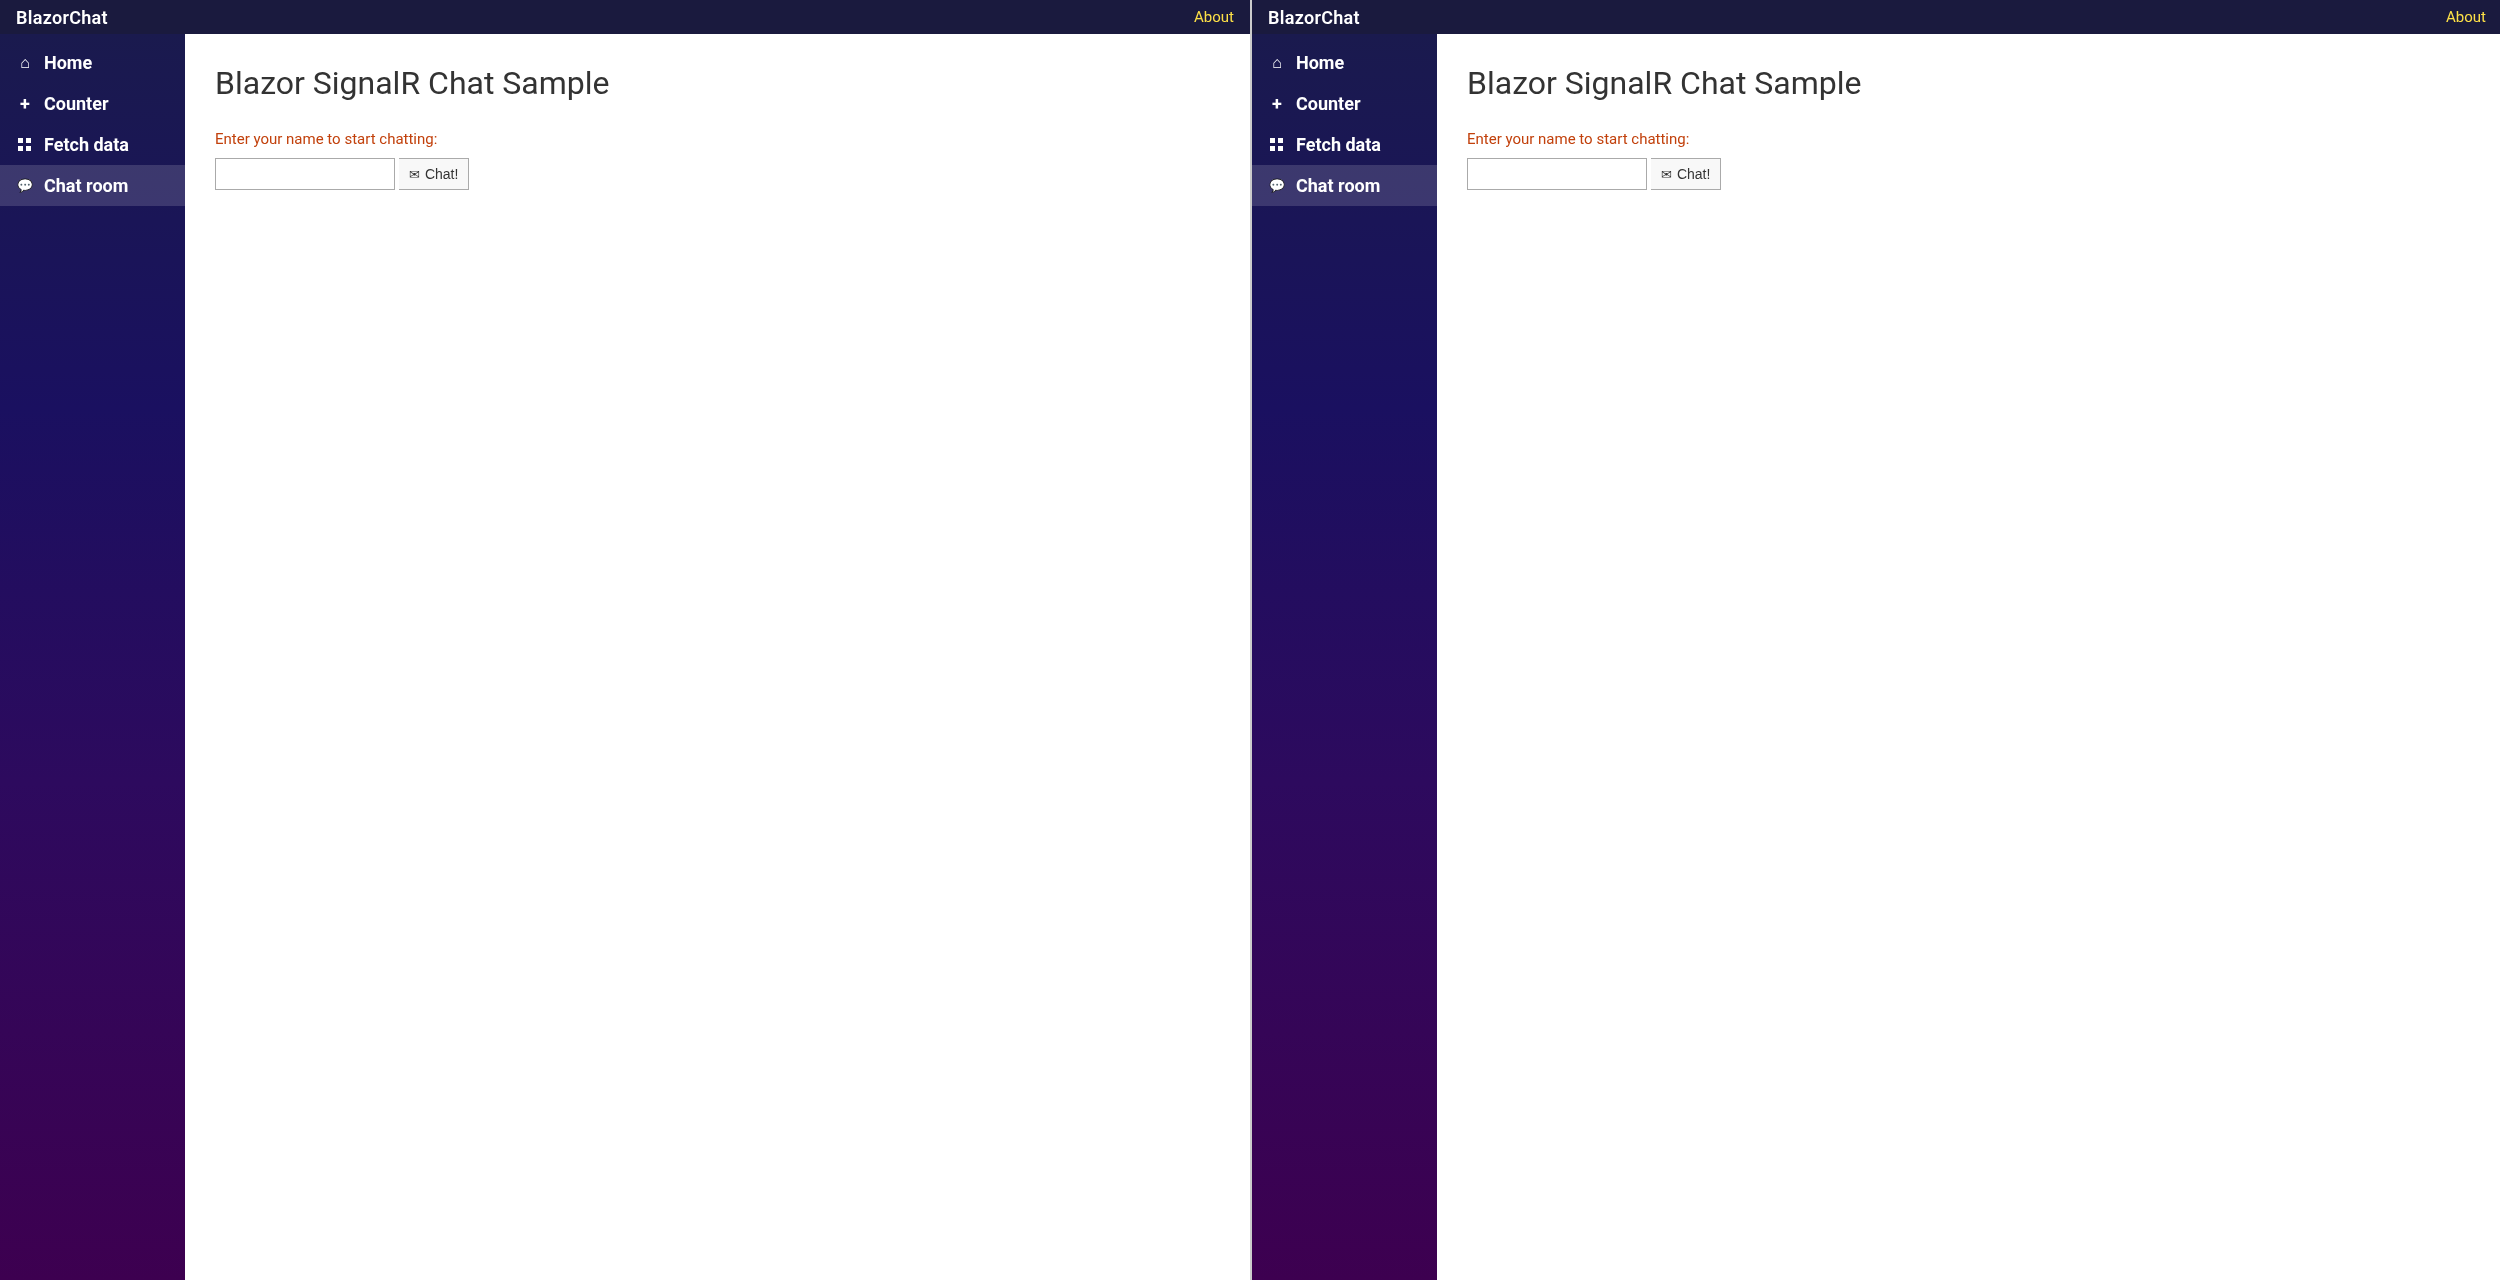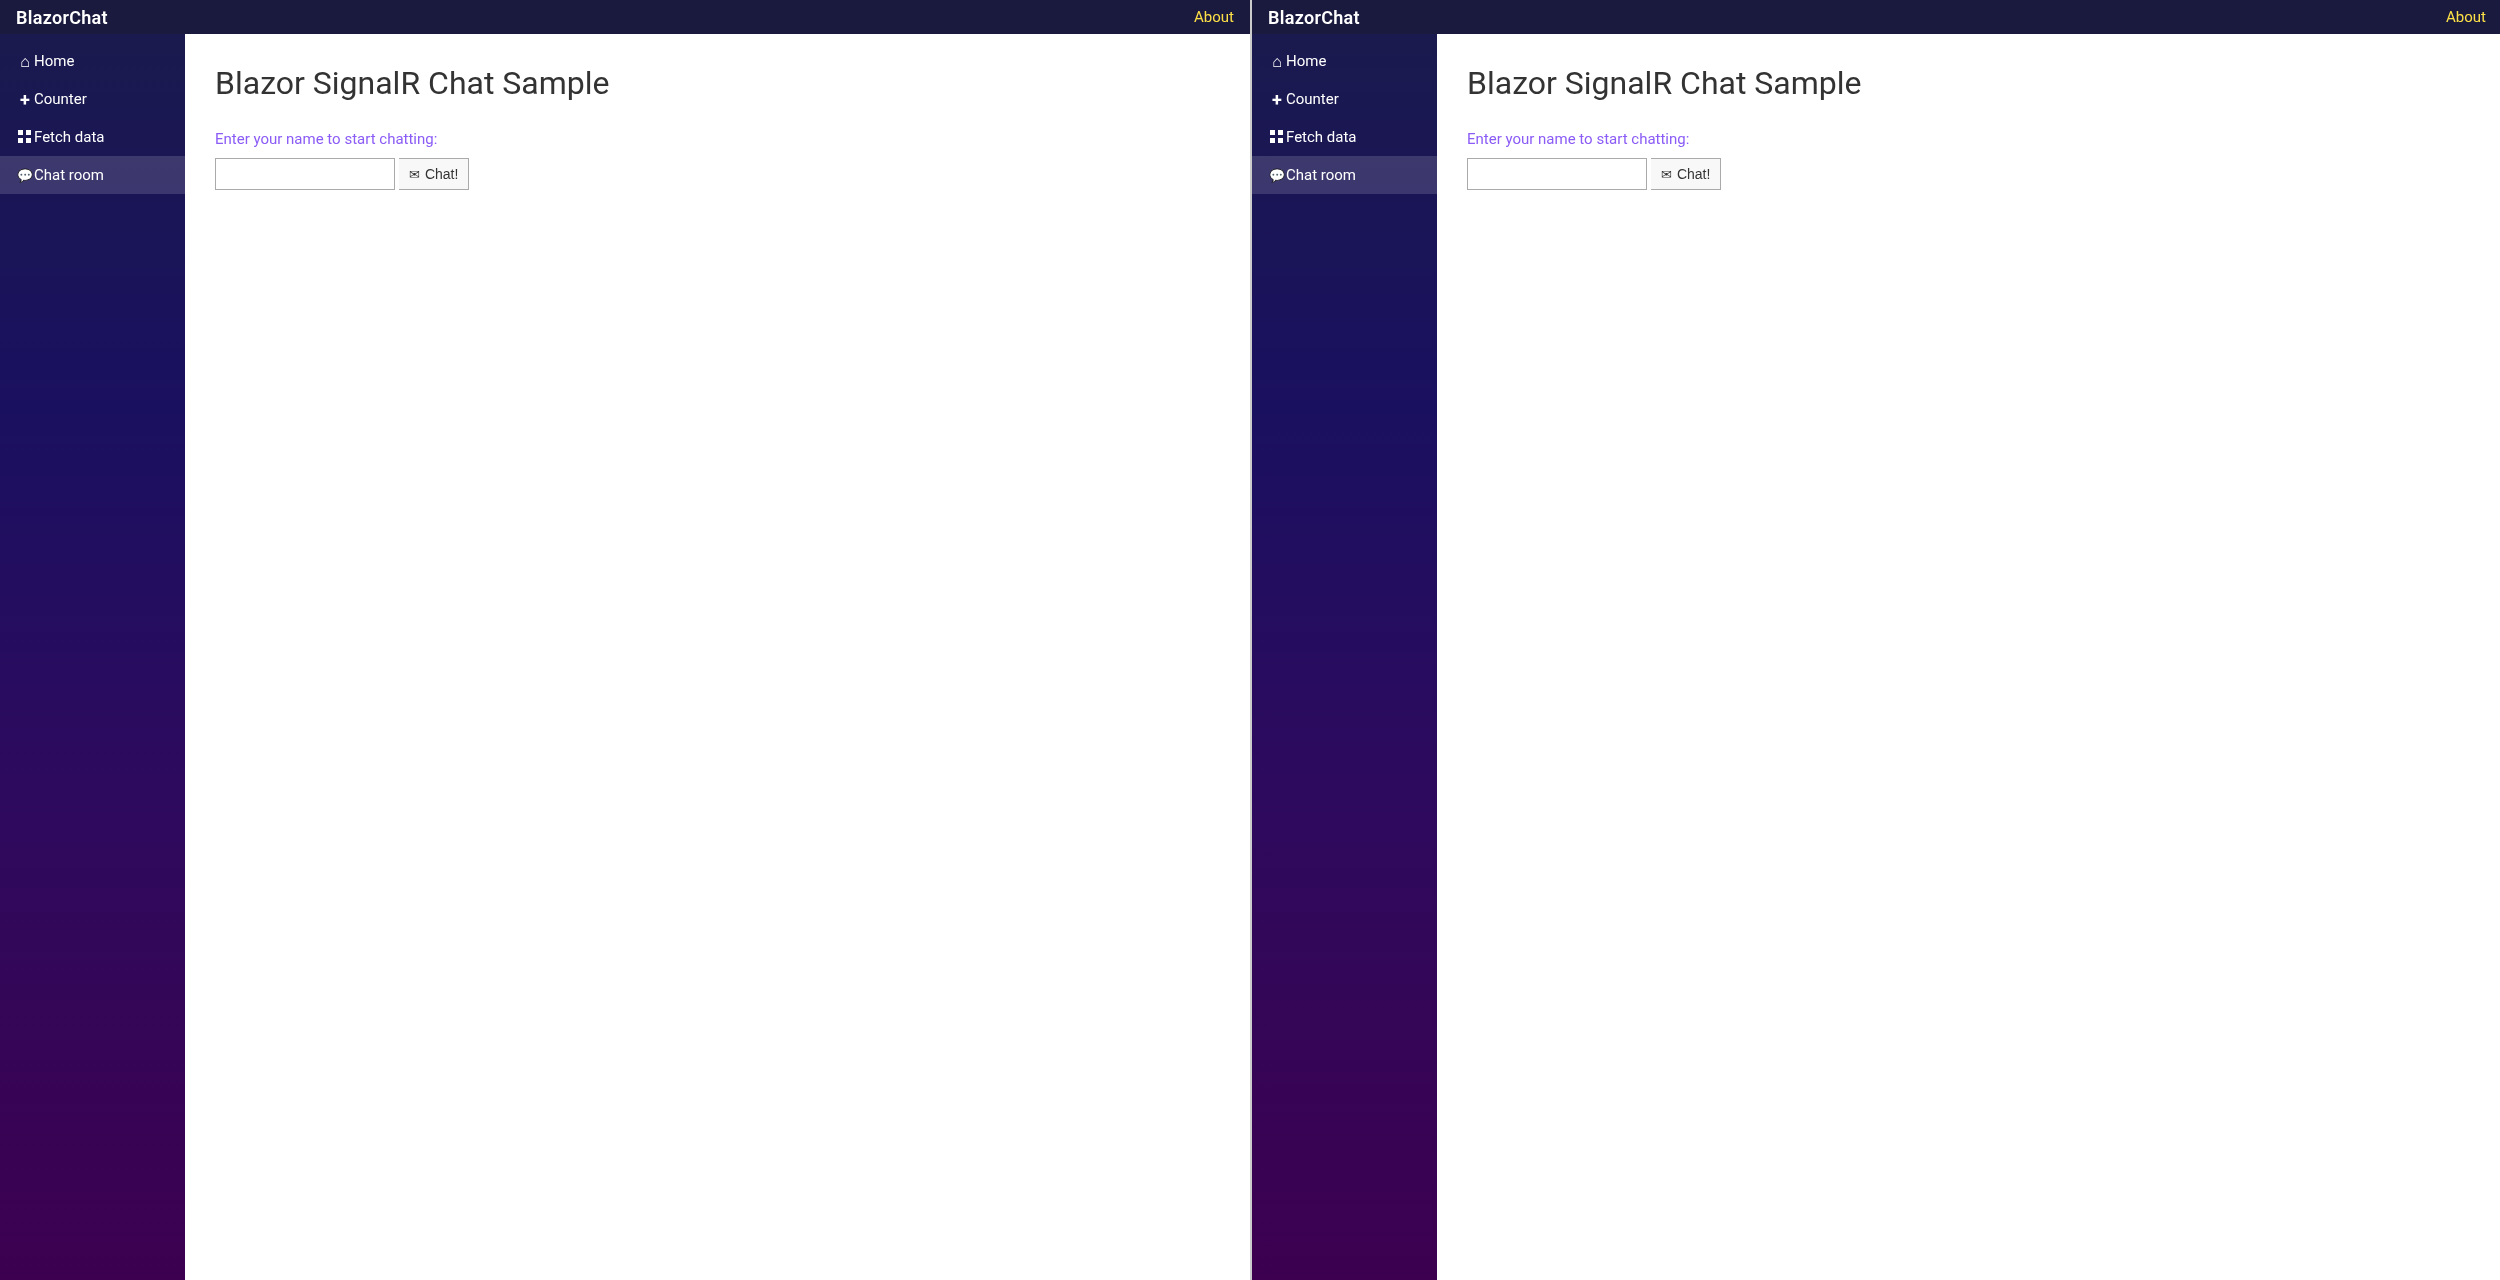--- a/index.html
+++ b/index.html
@@ -59,23 +59,25 @@
       display: flex;
       flex-direction: column;
       padding-top: 8px;
     }
 
     .nav-item {
       display: flex;
       align-items: center;
       padding: 10px 16px;
       color: white;
-      font-size: 15px;
+      font-size: 18px;
       cursor: pointer;
+      gap: 10px;
       text-decoration: none;
+      font-weight: bold;
     }
     .nav-item.active {
       background: rgba(255,255,255,0.15);
     }
 
     .nav-icon {
       width: 18px;
       height: 18px;
       display: inline-flex;
       align-items: center;
@@ -124,21 +126,21 @@
 
     .page-title {
       font-size: 32px;
       font-weight: 400;
       color: #333;
       margin-bottom: 28px;
     }
 
     .prompt-text {
       font-size: 15px;
-      color: #8b5cf6;
+      color: #c2410c;
       margin-bottom: 10px;
     }
 
     .chat-form {
       display: flex;
       align-items: center;
       gap: 4px;
     }
 
     .name-input {

